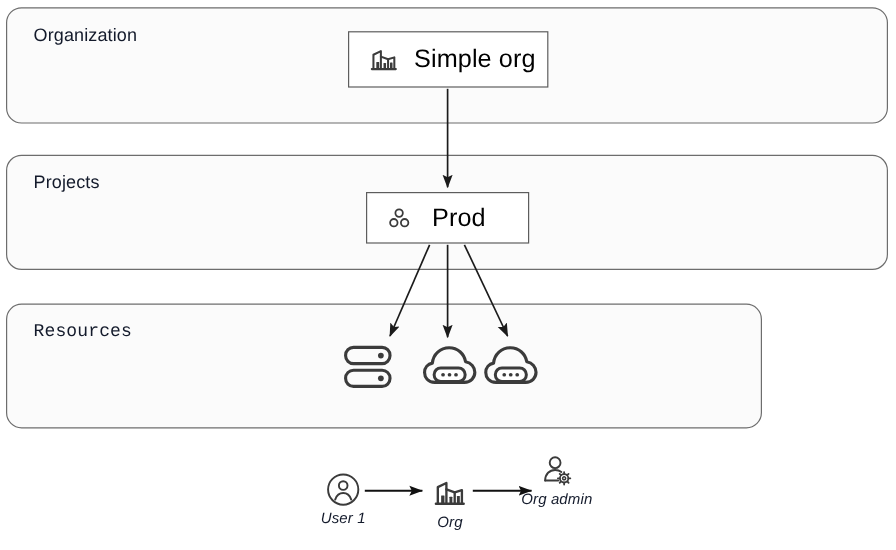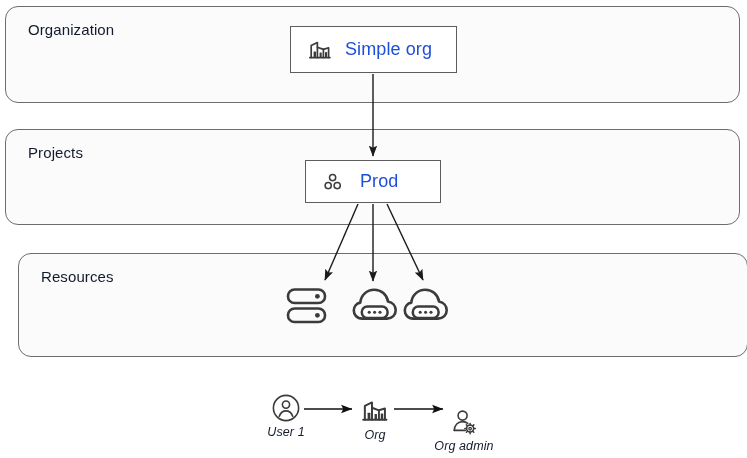--- a/index.html
+++ b/index.html
@@ -48,22 +48,22 @@
     position: absolute;
     box-sizing: border-box;
     border: 1px solid #5d5d5d;
     background: #ffffff;
     display: flex;
     align-items: center;
     gap: 12px;
     padding: 0 16px;
   }
   .node-label {
-    font-size: 18px;
-    color: #1d4ed8;
+    font-size: 21px;
+    color: #000000;
     white-space: nowrap;
     letter-spacing: .1px;
   }
   .node-icon {
     display: flex;
     align-items: center;
     justify-content: center;
     flex: 0 0 auto;
   }
 
@@ -118,21 +118,21 @@
 <div id="canvas">
 
   <div class="panel" style="left:5px; top:6px; width:735px; height:97px;">
     <div class="panel-label">Organization</div>
   </div>
 
   <div class="panel" style="left:5px; top:129px; width:735px; height:96px;text-align:right;">
     <div class="panel-label">Projects</div>
   </div>
 
-  <div class="panel" style="left:18px; top:253px; width:730px; height:104px;">
+  <div class="panel" style="left:5px; top:253px; width:630px; height:104px;font-family:Liberation Mono, monospace;">
     <div class="panel-label">Resources</div>
   </div>
 
 
   <div class="node-box" style="left:290px; top:26px; width:167px; height:47px;">
     <span class="node-icon">
       <svg width="26" height="26" viewBox="0 0 26 26" aria-hidden="true">
         <g fill="none" stroke="#3b3b3b" stroke-width="1.7" stroke-linejoin="round" stroke-linecap="round">
           <path d="M4.2 20.4 V8.6 L10.4 5.6 V20.4"></path>
           <path d="M10.4 10.2 L16.4 12.4 V20.4"></path>
@@ -238,21 +238,21 @@
         <g fill="#3b3b3b">
           <rect x="6.6" y="14.6" width="2.4" height="5.6" rx="0.3"></rect>
           <rect x="12.6" y="15.6" width="2.1" height="4.6" rx="0.3"></rect>
           <rect x="18.0" y="15.1" width="2.1" height="5.1" rx="0.3"></rect>
         </g>
       </svg>
     </span>
     <span class="member-caption">Org</span>
   </div>
 
-  <div class="member-item" style="left:419px; top:407px;">
+  <div class="member-item" style="left:419px; top:377px;">
     <span class="node-icon">
       <svg width="30" height="30" viewBox="0 0 30 30" aria-hidden="true">
         <circle cx="13.6" cy="8.6" r="4.5" fill="none" stroke="#3b3b3b" stroke-width="1.6"></circle>
         <path d="M5.3 23.4 C5.3 18.0 9.0 14.6 13.6 14.6 C15.6 14.6 17.4 15.2 18.8 16.3" fill="none" stroke="#3b3b3b" stroke-width="1.6" stroke-linecap="round"></path>
         <path d="M5.3 23.4 H16.2" fill="none" stroke="#3b3b3b" stroke-width="1.6" stroke-linecap="round"></path>
         <g transform="translate(21.1,21.6)">
           <circle cx="0" cy="0" r="3.5" fill="none" stroke="#3b3b3b" stroke-width="1.5"></circle>
           <circle cx="0" cy="0" r="1.25" fill="none" stroke="#3b3b3b" stroke-width="1.3"></circle>
           <g stroke="#3b3b3b" stroke-width="1.5" stroke-linecap="round">
             <line x1="0" y1="-5.2" x2="0" y2="-3.6"></line>

